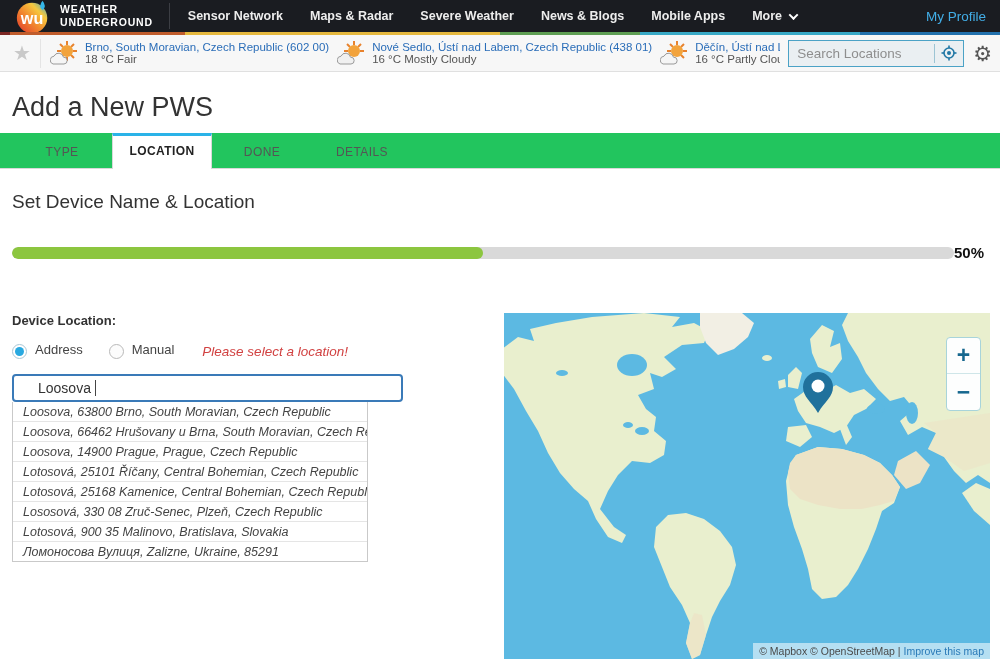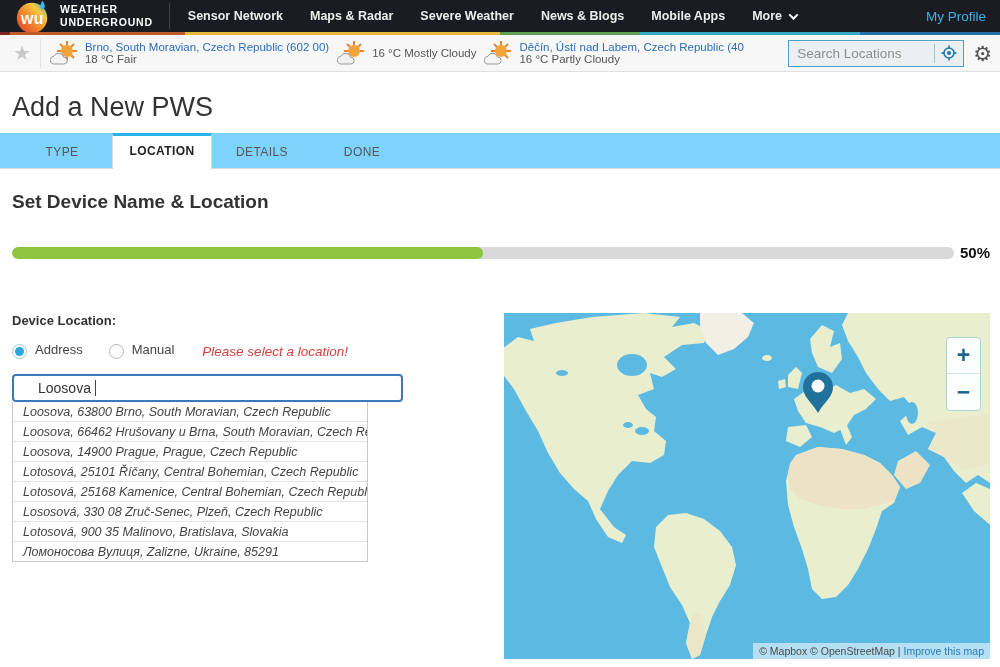--- a/index.html
+++ b/index.html
@@ -43,33 +43,33 @@
   .searchbox input::placeholder { color:#8e8e8e; }
   .sb-sep { width:1px; height:19px; background:#9cc4d4; }
   .geoloc { margin:0 6px; display:flex; cursor:pointer; }
   .gear { font-size:21px; color:#555; cursor:pointer; line-height:1; }
 
   
   .main { position:relative; padding:0 10px 0 12px; }
   .page-title { font-size:27px; color:#333; font-weight:500; padding:20px 0 10px 0; }
 
   .tabs { display:flex; align-items:flex-end; border-bottom:1px solid #d9d9d9;
-    height:36px; margin:0 -10px 0 -12px; padding:0 10px 0 12px; background:#7dd3fc; }
+    height:36px; margin:0 -10px 0 -12px; padding:0 10px 0 12px; background:#22c55e; }
   .tab { width:100px; text-align:center; font-size:12px; color:#555; letter-spacing:.4px;
     line-height:32px; height:32px; cursor:pointer; }
   .tab.active { background:#fff; border:1px solid #d9d9d9; border-bottom:none;
     border-top:3px solid #2ab3e8; font-weight:700; color:#222; height:36px;
     line-height:31px; margin-bottom:-1px; }
 
-  .section-title { font-size:19px; color:#333; font-weight:700; margin-top:22px; }
+  .section-title { font-size:19px; color:#333; font-weight:400; margin-top:22px; }
 
   .progress-row { display:flex; align-items:center; margin-top:31px; }
   .track { flex:1; height:12px; background:#d9d9d9; border-radius:7px; overflow:hidden; }
   .fill { height:100%; background:#8cc63f; border-radius:7px; }
-  .plabel { font-weight:700; font-size:15px; color:#111; width:36px; text-align:right; }
+  .plabel { font-weight:700; font-size:15px; color:#111; width:36px; }
 
   .content-row { display:flex; margin-top:52px; }
   .form-col { flex:1; min-width:0; }
   .field-label { font-weight:700; font-size:13px; color:#333; }
   .radio-row { display:flex; align-items:center; margin-top:14px; }
   .radio { width:15px; height:15px; border-radius:50%; position:relative; flex:none; cursor:pointer; }
   .radio.sel { border:1px solid #a9c7d6; background:#fff; }
   .radio.sel::after { content:""; position:absolute; left:2px; top:2px; width:9px; height:9px;
     border-radius:50%; background:#29a9e0; }
   .radio.unsel { border:1px solid #b9b9b9; background:#fcfcfc; }
@@ -183,20 +183,21 @@
           <line x1="17" y1="1" x2="17" y2="5"></line>
           <line x1="7" y1="11" x2="11" y2="11"></line>
           <line x1="23" y1="11" x2="27" y2="11"></line>
           <line x1="10" y1="4" x2="13" y2="7"></line>
           <line x1="24" y1="4" x2="21" y2="7"></line>
         </g>
       <circle cx="17" cy="11" r="6" fill="#f2a33c"></circle>
       <path d="M3,24 a4,4 0 0 1 1,-7.8 a5,5 0 0 1 9.5,1 a3.4,3.4 0 0 1 0.5,6.8 Z" fill="#f0f0f0" stroke="#999" stroke-width="1"></path>
     </svg>
     <div class="st-text">
+      <div class="st-title">Nové Sedlo, Ústí nad Labem, Czech Republic (438 01)</div>
       <div class="st-status">16 °C Mostly Cloudy</div>
     </div>
   </div>
 
   <div class="station trunc">
     <svg class="wicon" width="30" height="26" viewBox="0 0 30 26">
       <g stroke="#e8822d" stroke-width="2">
           <line x1="17" y1="1" x2="17" y2="5"></line>
           <line x1="7" y1="11" x2="11" y2="11"></line>
           <line x1="23" y1="11" x2="27" y2="11"></line>
@@ -229,22 +230,22 @@
   </div>
   <span class="gear">⚙</span>
 </div>
 
 <div class="main">
   <div class="page-title">Add a New PWS</div>
 
   <div class="tabs">
     <div class="tab">TYPE</div>
     <div class="tab active">LOCATION</div>
+    <div class="tab">DONE</div>
     <div class="tab">DETAILS</div>
-    <div class="tab">DONE</div>
   </div>
 
   <div class="section-title">Set Device Name &amp; Location</div>
 
   <div class="progress-row">
     <div class="track">
       <div class="fill" style="width: 50%;"></div>
     </div>
     <div class="plabel">50%</div>
   </div>

